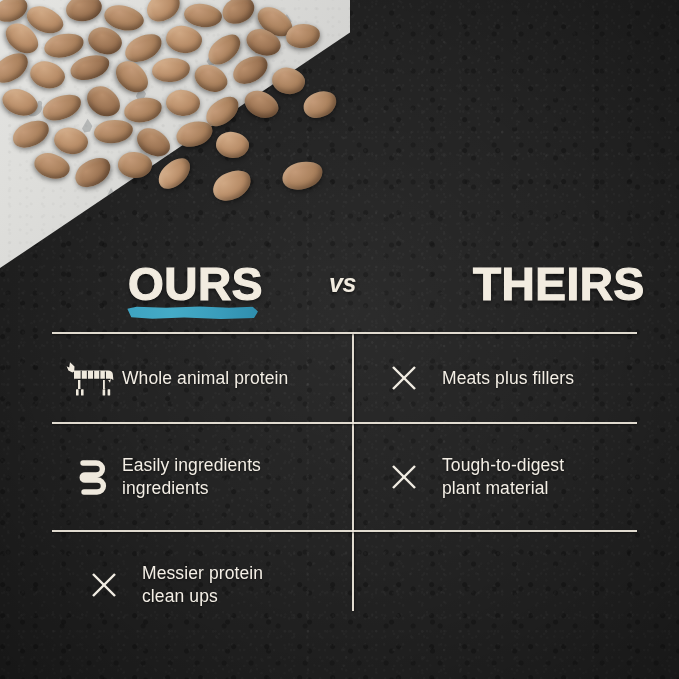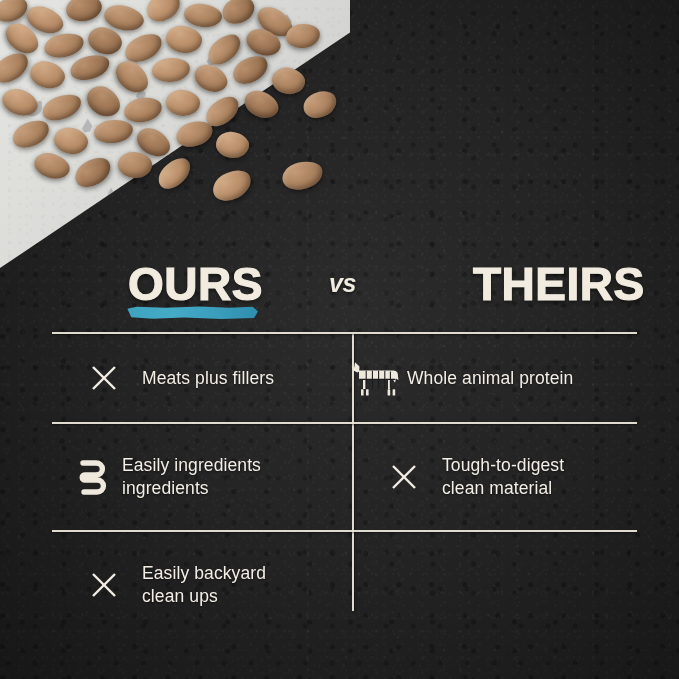--- a/index.html
+++ b/index.html
@@ -220,31 +220,20 @@
     <div class="h-vs">vs</div>
     <div class="h-theirs">THEIRS</div>
   </div>
 
   <div class="tbl">
     <div class="vline"></div>
 
     <div class="hline"></div>
 
     <div class="row">
-      <div class="cell theirs">
-        <div class="xm">
-          <svg width="28" height="28" viewBox="0 0 28 28">
-            <g stroke="#f2ede3" stroke-width="2.4" stroke-linecap="butt">
-              <line x1="3" y1="3" x2="25" y2="25"></line>
-              <line x1="25" y1="3" x2="3" y2="25"></line>
-            </g>
-          </svg>
-        </div>
-        <div class="txt">Meats plus fillers</div>
-      </div>
       <div class="cell ours">
         <div class="ico">
           <svg width="54" height="40" viewBox="0 0 54 40">
             <g fill="#efe9dd">
               <path d="M10.5 8.5 L6 4.2 L5.2 9.4 L2.6 8.2 L4.4 12.6 L8.4 14.4 L10.2 13.4 Z"></path>
               <path d="M10 12.5h34.2c2.6 0 4.4 1.4 4.6 3.6l.6 5.8-2.4-1.2-1 4 -2.2-3.2h-2.2v9.6h-2.6v-9.6H16.6v9.6H14v-9.6h-2.2c-1.2 0-1.8-.8-1.8-2z"></path>
               <rect x="12" y="31.2" width="2.6" height="6.4" rx=".6"></rect>
               <rect x="17" y="31.2" width="2.6" height="6.4" rx=".6"></rect>
               <rect x="38.6" y="31.2" width="2.6" height="6.4" rx=".6"></rect>
               <rect x="43.6" y="31.2" width="2.6" height="6.4" rx=".6"></rect>
@@ -254,20 +243,31 @@
               <path d="M23.4 12.8 V30.8"></path>
               <path d="M29.6 12.8 V30.8"></path>
               <path d="M35.8 12.8 V30.8"></path>
               <path d="M41.4 13.6 V30.8"></path>
               <path d="M11 21.4 H46.4"></path>
             </g>
           </svg>
         </div>
         <div class="txt">Whole animal protein</div>
       </div>
+      <div class="cell theirs">
+        <div class="xm">
+          <svg width="28" height="28" viewBox="0 0 28 28">
+            <g stroke="#f2ede3" stroke-width="2.4" stroke-linecap="butt">
+              <line x1="3" y1="3" x2="25" y2="25"></line>
+              <line x1="25" y1="3" x2="3" y2="25"></line>
+            </g>
+          </svg>
+        </div>
+        <div class="txt">Meats plus fillers</div>
+      </div>
     </div>
 
     <div class="hline"></div>
 
     <div class="row">
       <div class="cell ours tall">
         <div class="ico">
           <svg width="42" height="42" viewBox="0 0 42 42">
             <path d="M13 7h13c3.6 0 6.4 2.6 6.4 6s-2.8 6-6.4 6H15c-1.6 0-2.8 1-2.8 2.4S13.4 24 15 24h12c3.6 0 6.4 2.6 6.4 6s-2.8 6-6.4 6H14" fill="none" stroke="#efe9dd" stroke-width="5.4" stroke-linecap="round" stroke-linejoin="round"></path>
           </svg>
@@ -278,35 +278,35 @@
       <div class="cell theirs tall">
         <div class="xm">
           <svg width="28" height="28" viewBox="0 0 28 28">
             <g stroke="#f2ede3" stroke-width="2.4" stroke-linecap="butt">
               <line x1="3" y1="3" x2="25" y2="25"></line>
               <line x1="25" y1="3" x2="3" y2="25"></line>
             </g>
           </svg>
         </div>
         <div class="txt">Tough-to-digest
-clean material</div>
+plant material</div>
       </div>
     </div>
 
     <div class="hline"></div>
 
     <div class="row">
       <div class="cell theirs tall">
         <div class="xm">
           <svg width="28" height="28" viewBox="0 0 28 28">
             <g stroke="#f2ede3" stroke-width="2.4" stroke-linecap="butt">
               <line x1="3" y1="3" x2="25" y2="25"></line>
               <line x1="25" y1="3" x2="3" y2="25"></line>
             </g>
           </svg>
         </div>
-        <div class="txt">Easily backyard
+        <div class="txt">Messier protein
 clean ups</div>
       </div>
     </div>
 
   </div>
 </div>
 
 </body></html>

